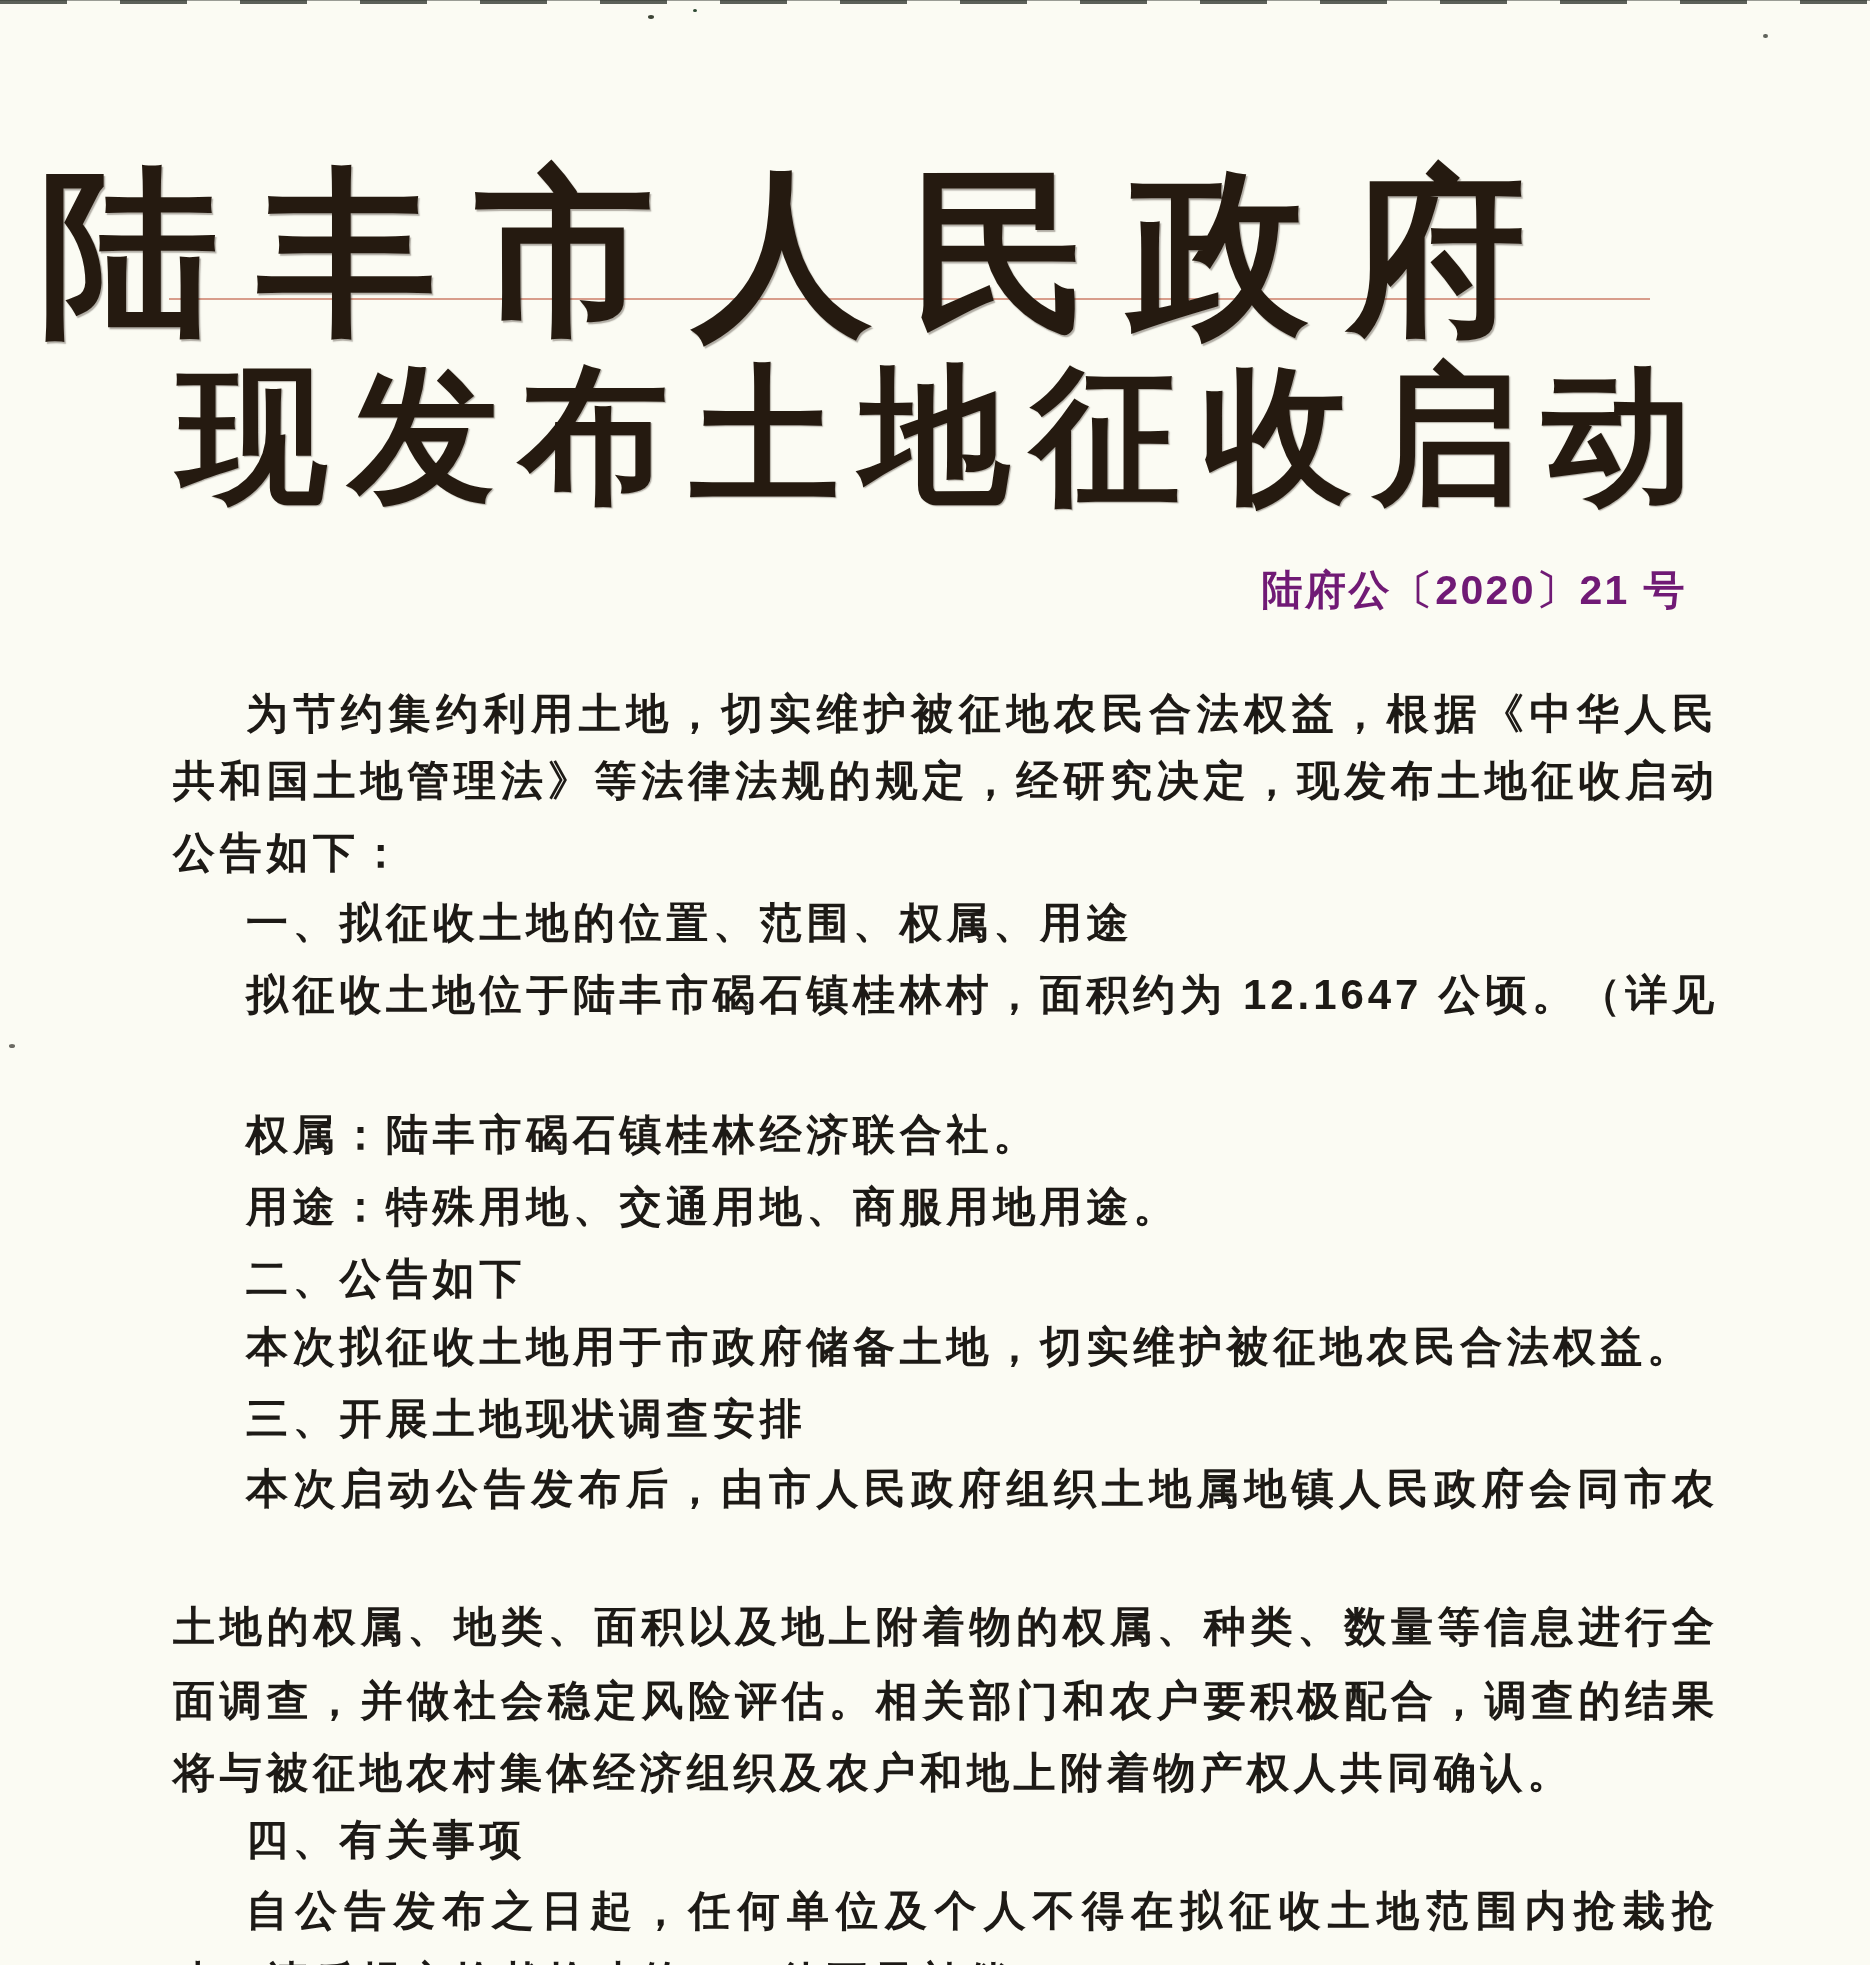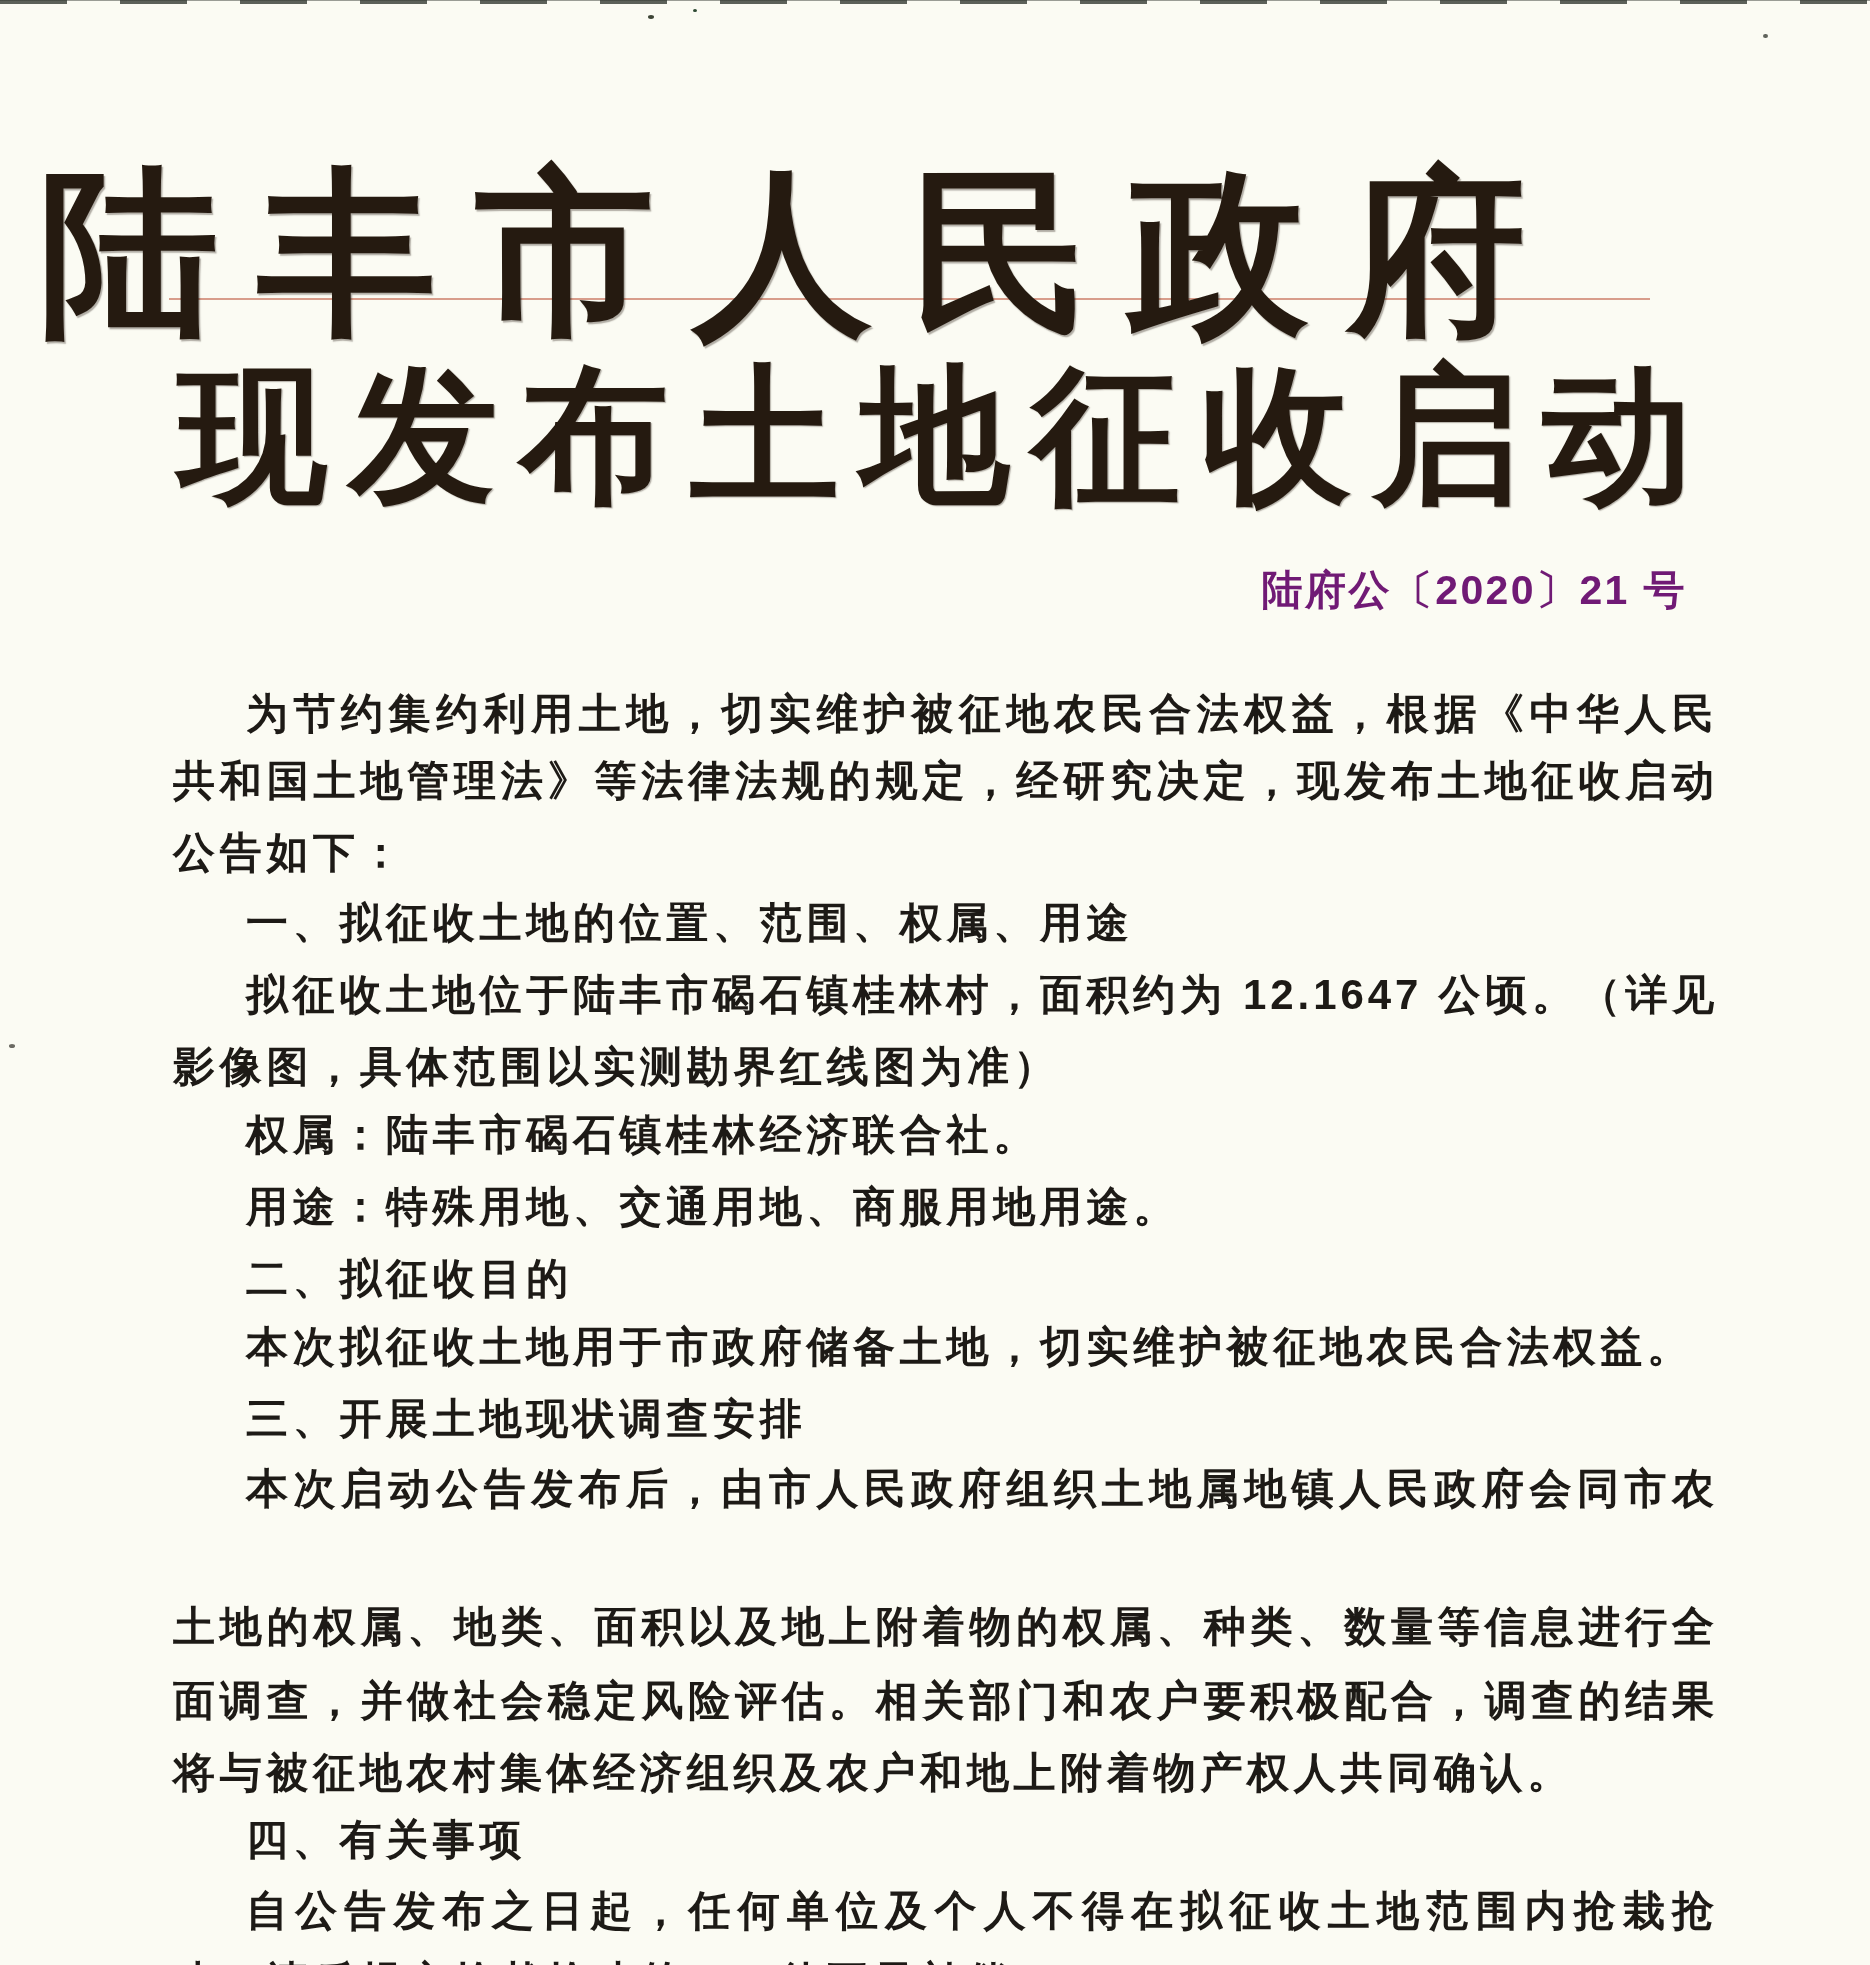--- a/index.html
+++ b/index.html
@@ -88,24 +88,23 @@
   <div class="title1">陆丰市人民政府</div>
   <div class="title2">现发布土地征收启动</div>
 
   <div class="doc-number">陆府公〔2020〕21 号</div>
 
   <div class="bline ind just" style="top:687px">为节约集约利用土地，切实维护被征地农民合法权益，根据《中华人民</div>
   <div class="bline just" style="top:754px">共和国土地管理法》等法律法规的规定，经研究决定，现发布土地征收启动</div>
   <div class="bline" style="top:826px">公告如下：</div>
   <div class="bline ind" style="top:896px">一、拟征收土地的位置、范围、权属、用途</div>
   <div class="bline ind just" style="top:968px">拟征收土地位于陆丰市碣石镇桂林村，面积约为 12.1647 公顷。（详见</div>
-  <div class="bline" style="top:1040px">影像图，具体范围以实测勘界红线图为准）</div>
   <div class="bline ind" style="top:1108px">权属：陆丰市碣石镇桂林经济联合社。</div>
   <div class="bline ind" style="top:1180px">用途：特殊用地、交通用地、商服用地用途。</div>
-  <div class="bline ind" style="top:1252px">二、拟征收目的</div>
+  <div class="bline ind" style="top:1252px">二、公告如下</div>
   <div class="bline ind" style="top:1320px">本次拟征收土地用于市政府储备土地，切实维护被征地农民合法权益。</div>
   <div class="bline ind" style="top:1392px">三、开展土地现状调查安排</div>
   <div class="bline ind just" style="top:1462px">本次启动公告发布后，由市人民政府组织土地属地镇人民政府会同市农</div>
   <div class="bline just" style="top:1600px">土地的权属、地类、面积以及地上附着物的权属、种类、数量等信息进行全</div>
   <div class="bline just" style="top:1674px">面调查，并做社会稳定风险评估。相关部门和农户要积极配合，调查的结果</div>
   <div class="bline" style="top:1746px">将与被征地农村集体经济组织及农户和地上附着物产权人共同确认。</div>
   <div class="bline ind" style="top:1813px">四、有关事项</div>
   <div class="bline ind just" style="top:1884px">自公告发布之日起，任何单位及个人不得在拟征收土地范围内抢栽抢</div>
   <div class="bline" style="top:1955px">建；违反规定抢栽抢建的，一律不予补偿。</div>
 

